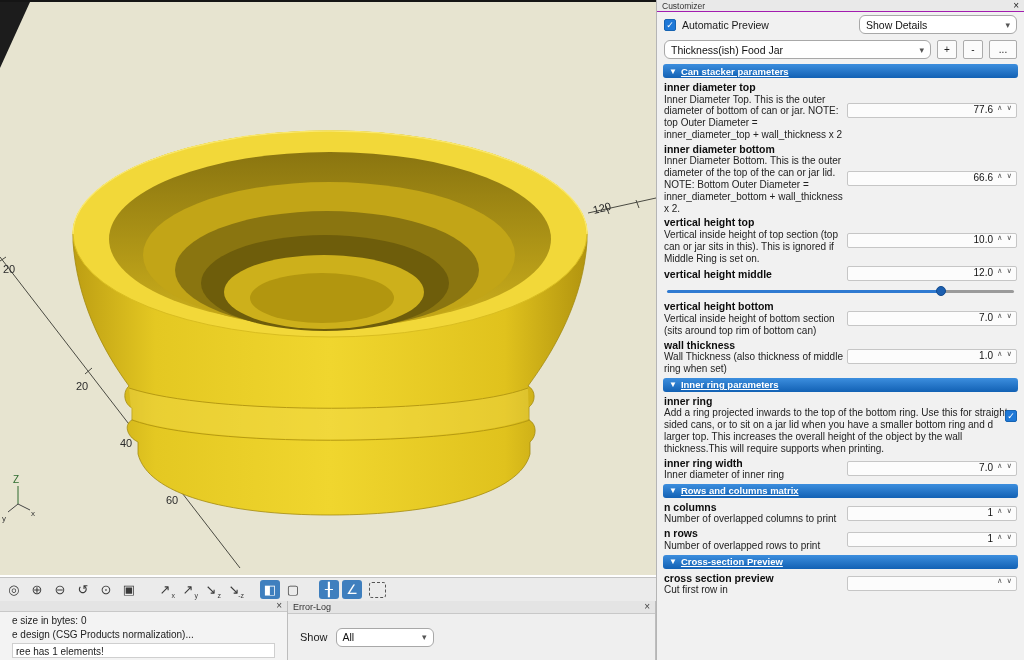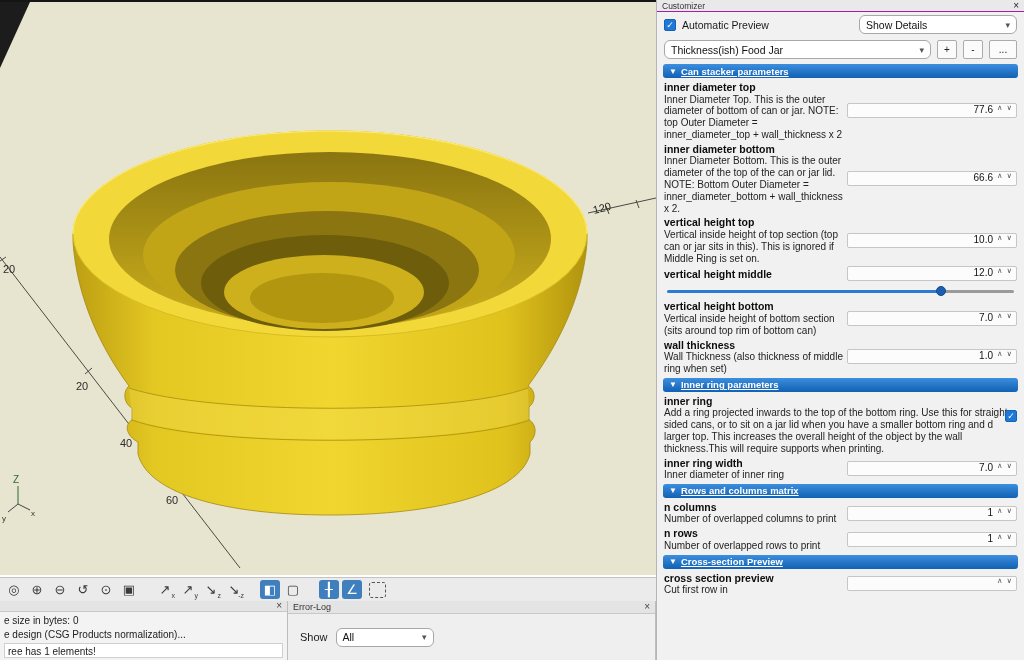--- a/index.html
+++ b/index.html
@@ -19,21 +19,21 @@
   .tgap { width:10px; }
 
   
   .bottom { position:absolute; left:0; top:601px; width:656px; height:59px; display:flex; }
   .panel { background:#efefef; border-right:1px solid #bdbdbd; display:flex; flex-direction:column; }
   .console-panel { width:288px; }
   .errorlog-panel { width:368px; }
   .panel-head { height:13px; background:#e4e4e4; border-bottom:1px solid #c8c8c8; display:flex; align-items:center; padding:0 5px; font-size:9px; color:#333; }
   .panel-head .ptitle { flex:1; }
   .phclose { font-size:10px; color:#444; line-height:1; cursor:default; }
-  .console-body { flex:1; background:#f3f3f3; padding:2px 4px; font-size:10px; color:#222; line-height:1.35; }
+  .console-body { flex:1; background:#f3f3f3; padding:2px 12px; font-size:10px; color:#222; line-height:1.35; }
   .console-input { background:#fff; border:1px solid #cfcfcf; margin-top:2px; padding:0 3px; height:15px; line-height:15px; }
   .errorlog-body { flex:1; display:flex; align-items:center; gap:8px; padding:0 12px; }
   .combo { background:#fff; border:1px solid #a8a8a8; border-radius:6px; height:19px; display:flex; align-items:center; justify-content:space-between; padding:0 6px; font-size:10.5px; color:#111; cursor:default; }
   .combo .arrow { font-size:9px; color:#555; margin-left:6px; }
   .errorlog-combo { width:98px; }
 
   
   .customizer { position:absolute; left:656px; top:0; width:368px; height:660px; background:#f1f1f1; border-left:1px solid #b5b5b5; overflow:hidden; }
   .cz-title { height:12px; background:#e9e9e9; border-bottom:1px solid #a21caf; display:flex; align-items:center; justify-content:space-between; padding:0 5px; font-size:8.5px; color:#333; }
   .cz-close { font-size:10px; color:#222; line-height:1; cursor:default; }

